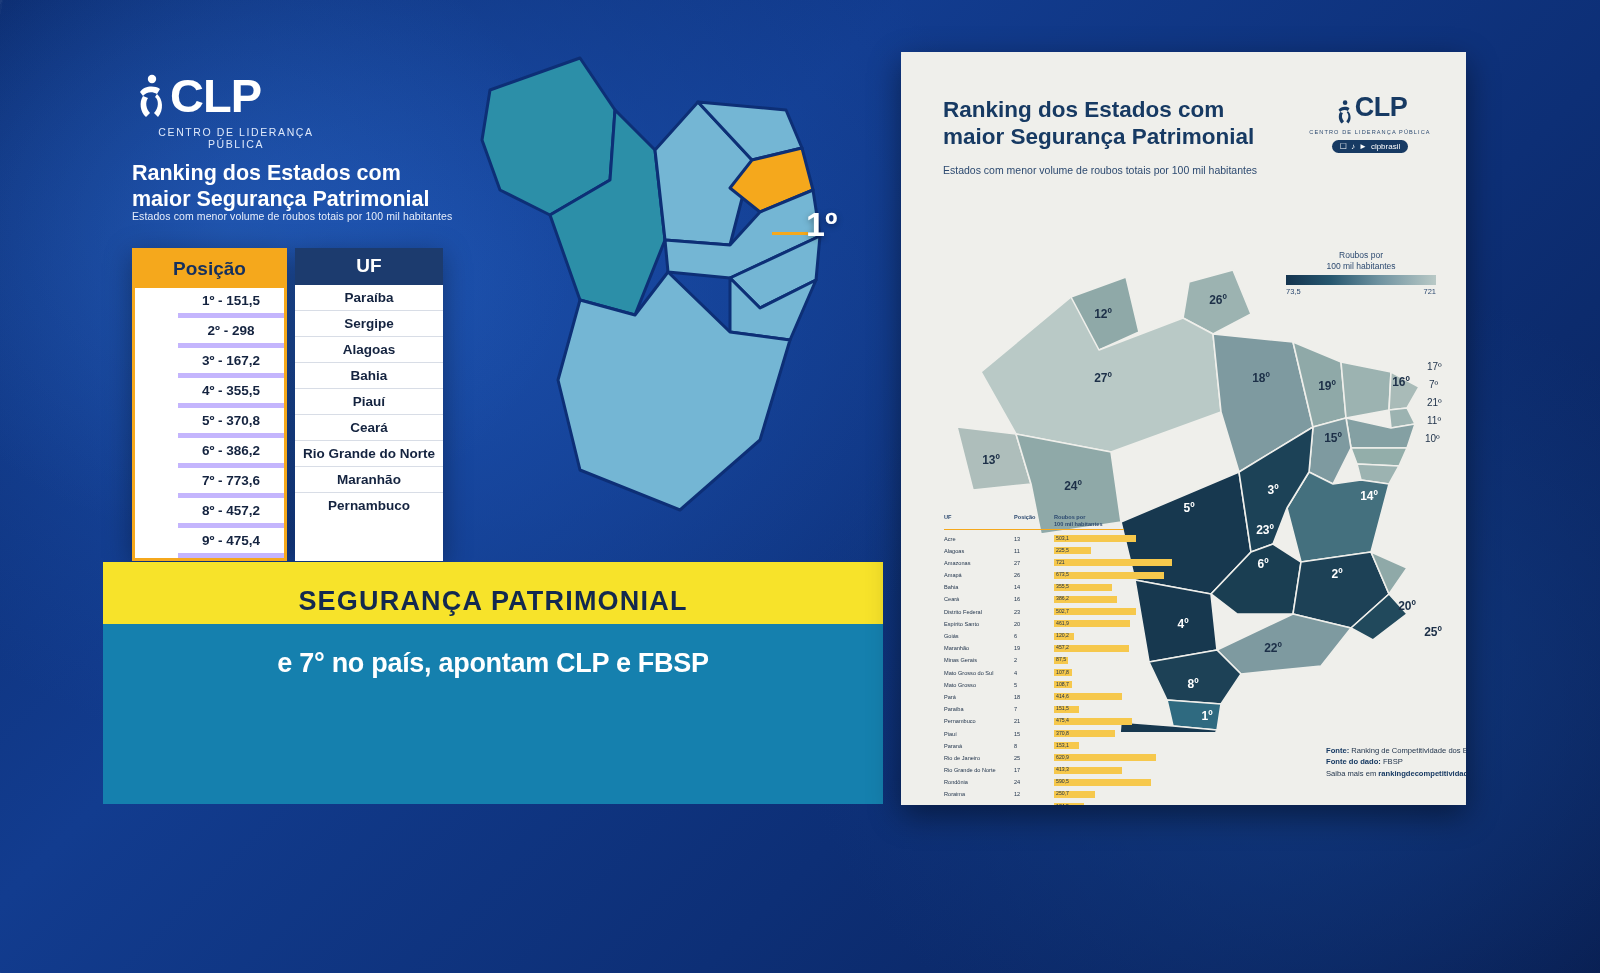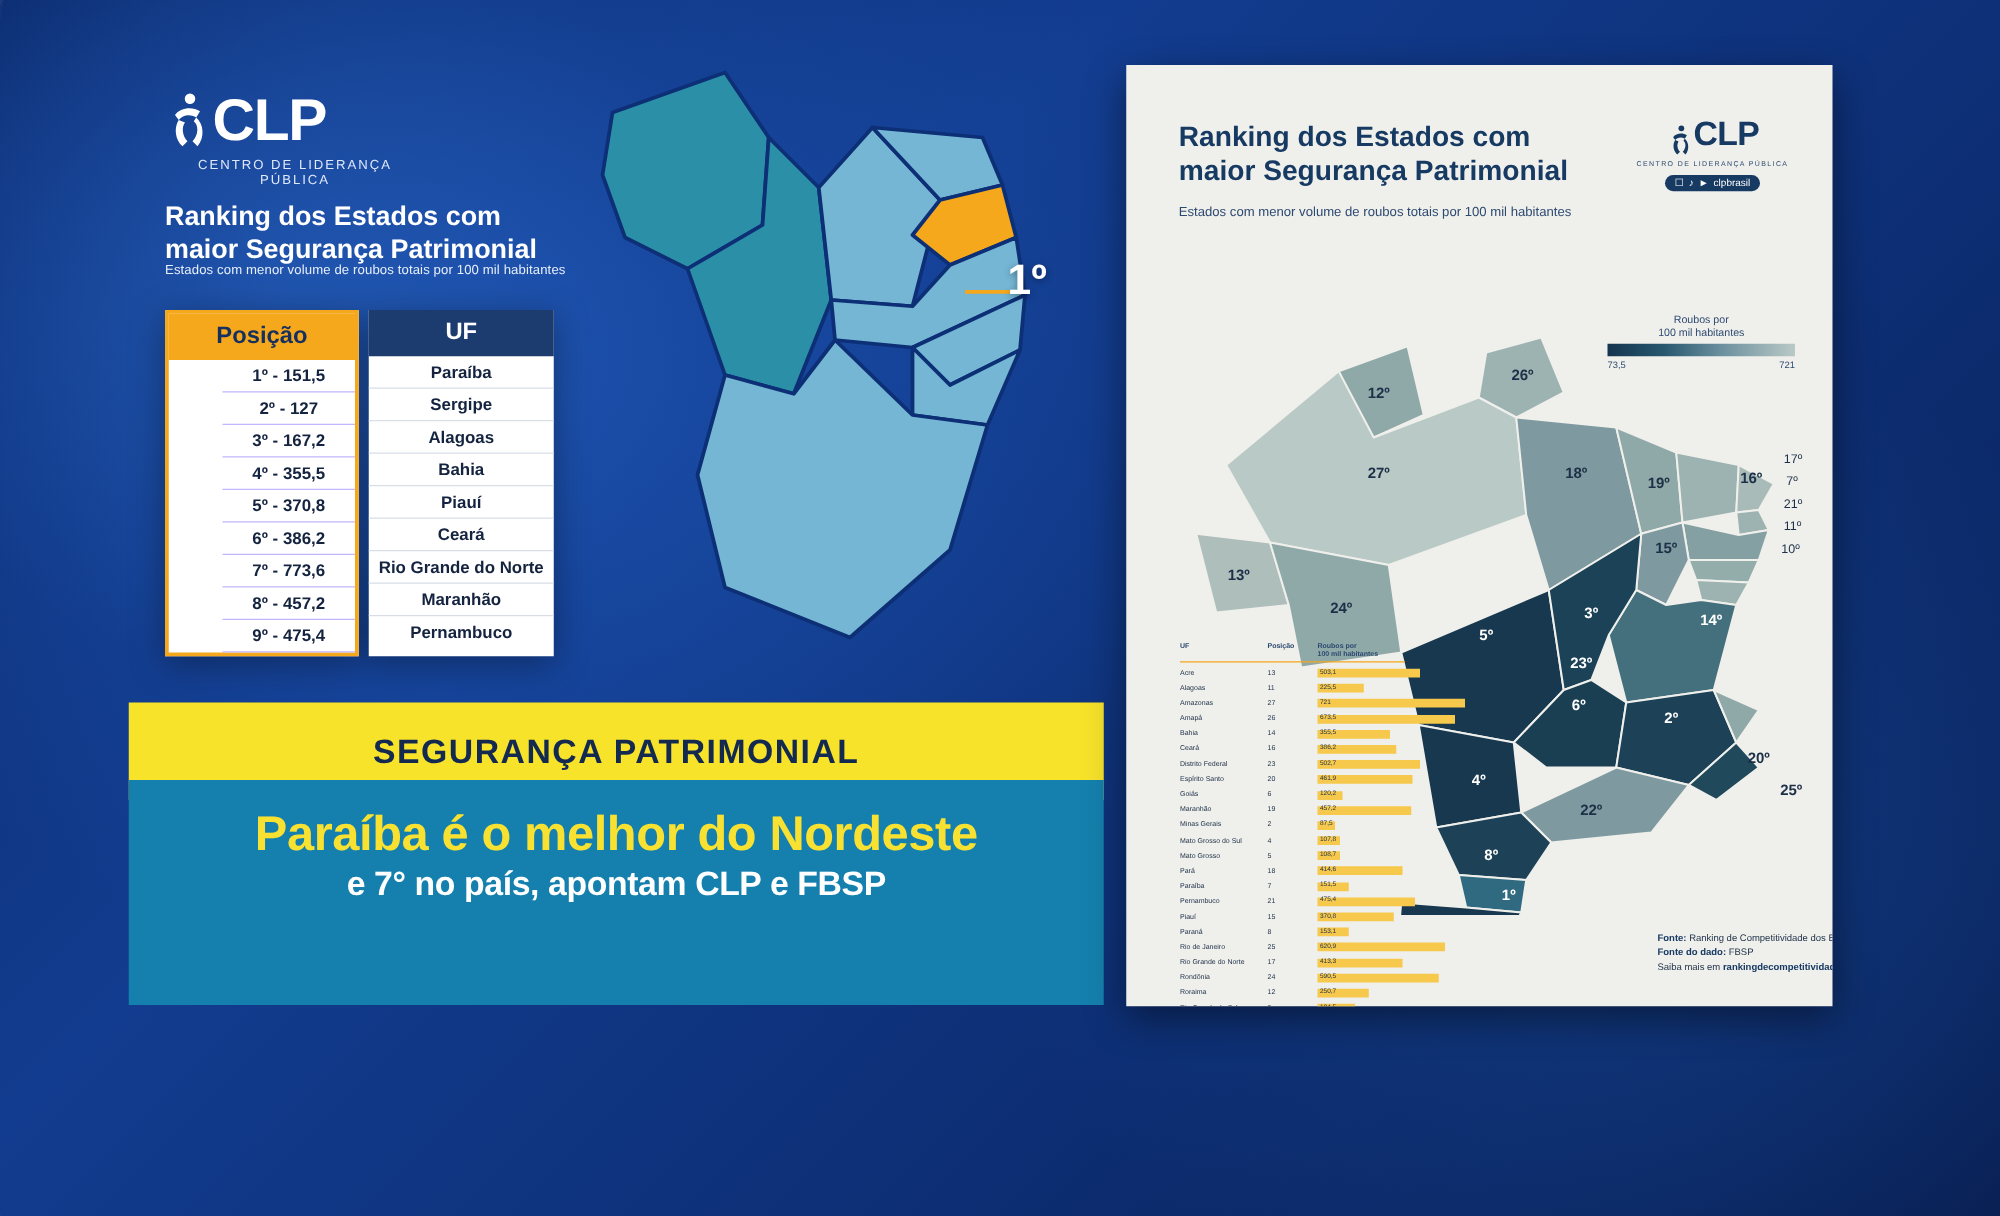--- a/index.html
+++ b/index.html
@@ -69,21 +69,21 @@
   .rank-head {
     background: #f5a81c; color: #15305e; font-weight: bold;
     font-size: 19px; text-align: center; padding: 7px 0 8px;
   }
   .rank-col.uf .rank-head { background: #1c3b6e; color: #ffffff; }
   .rank-cell {
     font-size: 13.5px; font-weight: bold; color: #14233f;
     text-align: center; padding: 5px 0 5px;
     border-bottom: 1px solid #d8dde6;
   }
-  .rank-col.pos .rank-cell { border-bottom: 1px solid #c4b5fd; margin-left: 43px; }
+  .rank-col.pos .rank-cell { border-bottom: 5px solid #c4b5fd; margin-left: 43px; }
   .rank-cell:last-child { border-bottom: none; }
 
   
   .ne-map { position: absolute; left: 430px; top: 40px; width: 430px; height: 520px; }
   .first-badge {
     position: absolute; left: 806px; top: 205px;
     color: #ffffff; font-size: 34px; font-weight: bold;
     text-shadow: 0 2px 6px rgba(0,0,0,.4);
   }
   .lead-line {
@@ -192,21 +192,21 @@
   <div class="rank-title">
     <div>Ranking dos Estados com</div>
     <div>maior Segurança Patrimonial</div>
   </div>
   <div class="rank-sub">Estados com menor volume de roubos totais por 100 mil habitantes</div>
 
   <div class="rank-table">
     <div class="rank-col pos">
       <div class="rank-head">Posição</div>
       <div class="rank-cell">1º - 151,5</div>
-      <div class="rank-cell">2º - 127</div>
+      <div class="rank-cell">2º - 298</div>
       <div class="rank-cell">3º - 167,2</div>
       <div class="rank-cell">4º - 355,5</div>
       <div class="rank-cell">5º - 370,8</div>
       <div class="rank-cell">6º - 386,2</div>
       <div class="rank-cell">7º - 773,6</div>
       <div class="rank-cell">8º - 457,2</div>
       <div class="rank-cell">9º - 475,4</div>
     </div>
     <div class="rank-col uf">
       <div class="rank-head">UF</div>
@@ -246,21 +246,20 @@
       </g>
     </svg>
   </div>
   <div class="lead-line"></div>
   <div class="first-badge">1º</div>
 
   <div class="banner-yellow">
     <span>SEGURANÇA PATRIMONIAL</span>
   </div>
   <div class="banner-blue">
-    <div class="l1">Paraíba é o melhor do Nordeste</div>
     <div class="l2">e 7° no país, apontam CLP e FBSP</div>
   </div>
 </div>
 
 <div class="card">
 
   <div class="card-title">
     <div>Ranking dos Estados com</div>
     <div>maior Segurança Patrimonial</div>
   </div>

